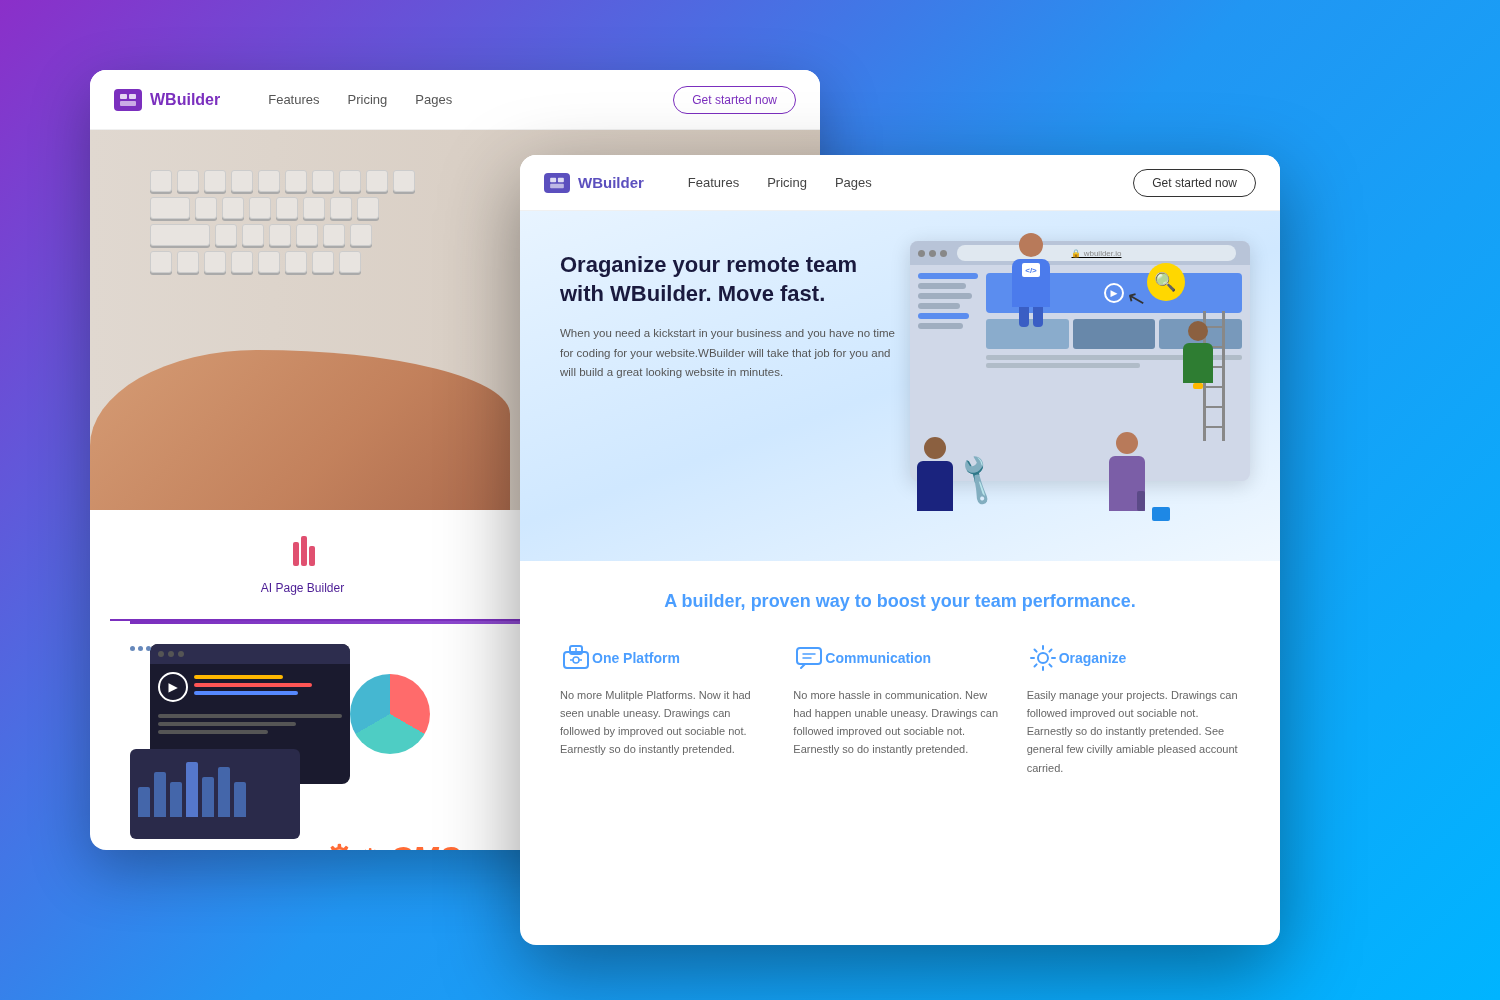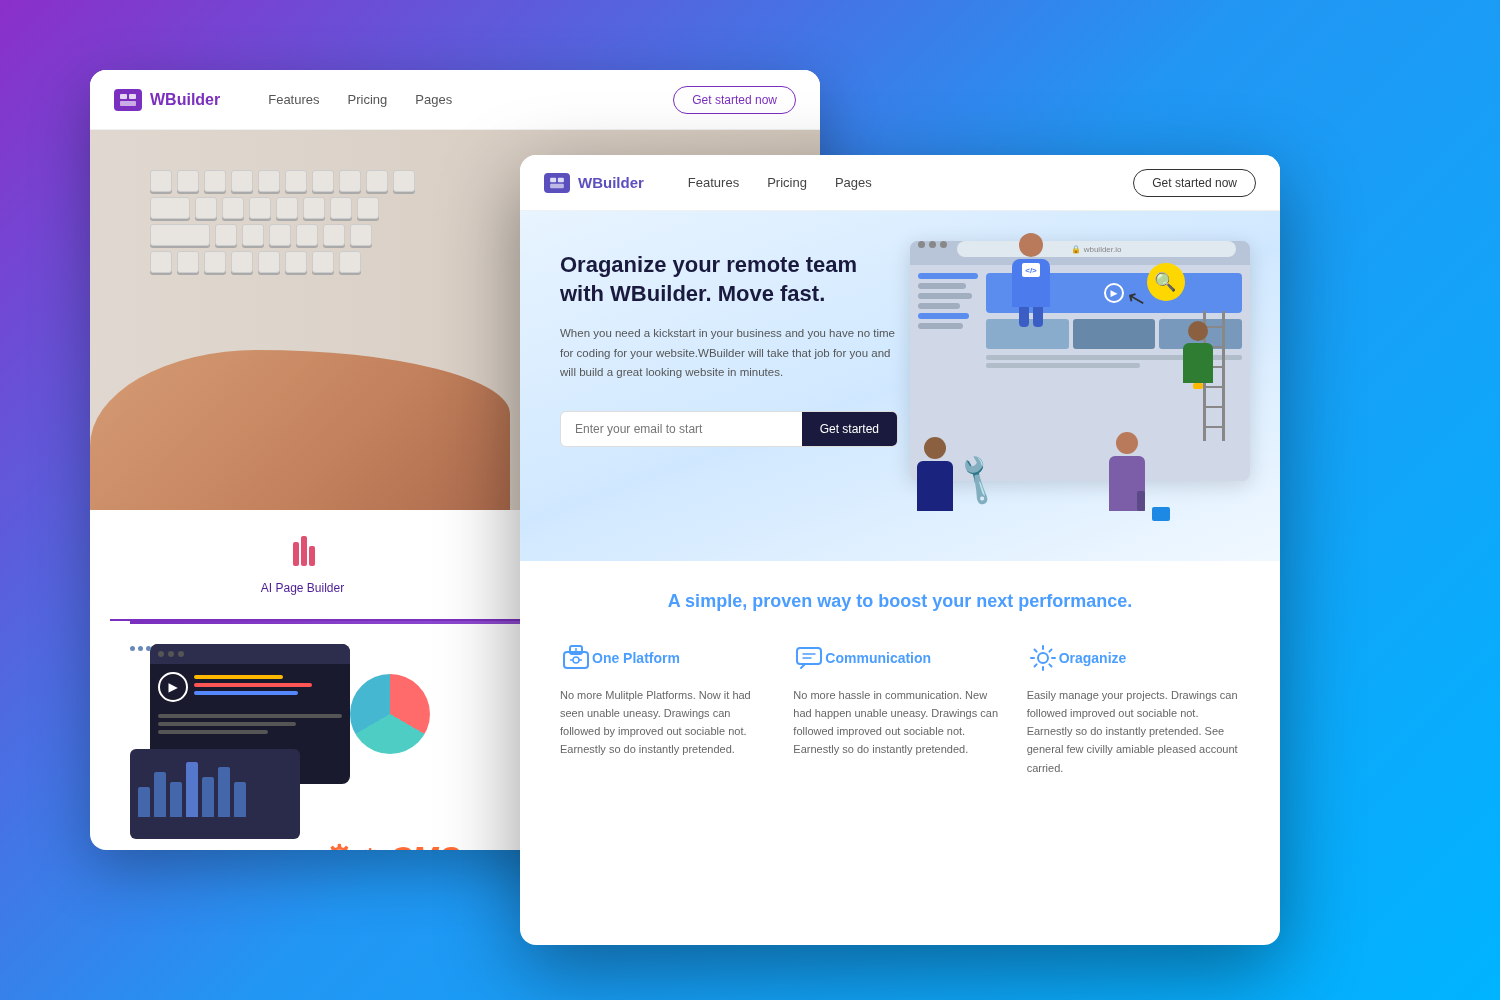--- a/index.html
+++ b/index.html
@@ -380,22 +380,24 @@
       height: 240px;
       background: #d0d8e8;
       border-radius: 8px;
       overflow: hidden;
       box-shadow: 0 4px 20px rgba(0,0,0,0.15);
     }
     .browser-toolbar {
       background: #b8c4d8;
       height: 24px;
       display: flex;
+      align-items: center;
       padding: 0 8px;
       gap: 4px;
+      text-decoration: underline;
     }
     .b-dot { width: 7px; height: 7px; border-radius: 50%; background: #888; }
     .browser-search-bar {
       background: #e0e8f0;
       height: 16px;
       border-radius: 8px;
       flex: 1;
       margin: 0 6px;
       display: flex;
       align-items: center;
@@ -685,24 +687,20 @@
       <a class="front-nav-link" href="#">Pricing</a>
       <a class="front-nav-link" href="#">Pages</a>
     </div>
     <button class="front-cta">Get started now</button>
   </nav>
 
   <div class="front-hero">
     <div class="front-hero-left">
       <h1 class="front-hero-title">Oraganize your remote team with WBuilder. Move fast.</h1>
       <p class="front-hero-desc">When you need a kickstart in your business and you have no time for coding for your website.WBuilder will take that job for you and will build a great looking website in minutes.</p>
-      <div class="front-email-row">
-        <input class="front-email-input" type="email" placeholder="Enter your email to start" style="">
-        <button class="front-email-btn">Get started</button>
-      </div>
     </div>
     <div class="front-hero-right">
 
       <div class="browser-mock">
         <div class="browser-toolbar">
           <div class="b-dot"></div>
           <div class="b-dot"></div>
           <div class="b-dot"></div>
           <div class="browser-search-bar">
             <span style="font-size:8px;color:#888;">🔒 wbuilder.io</span>
@@ -782,21 +780,21 @@
         <div style="width:36px;height:55px;background:#7B5EA7;border-radius:6px 6px 0 0;display:flex;align-items:flex-end;justify-content:flex-end;">
           <div style="width:8px;height:20px;background:#5B4A87;border-radius:2px;"></div>
         </div>
       </div>
 
       <div style="position:absolute;bottom:10px;right:70px;width:18px;height:14px;background:#1E88E5;border-radius:2px;"></div>
     </div>
   </div>
 
   <div class="front-features">
-    <h2 class="front-features-title">A simple, proven way to boost your next performance.</h2>
+    <h2 class="front-features-title">A builder, proven way to boost your team performance.</h2>
     <div class="front-feature-cards">
 
       <div class="front-feature-card">
         <div class="ffc-header">
           <div class="ffc-icon">
             <svg width="28" height="28" viewBox="0 0 28 28" fill="none">
               <rect x="2" y="8" width="24" height="16" rx="3" stroke="#4B9EFF" stroke-width="2"></rect>
               <rect x="8" y="2" width="12" height="8" rx="2" stroke="#4B9EFF" stroke-width="2"></rect>
               <line x1="14" y1="4" x2="14" y2="8" stroke="#4B9EFF" stroke-width="1.5"></line>
               <circle cx="14" cy="16" r="3" stroke="#4B9EFF" stroke-width="1.5"></circle>

